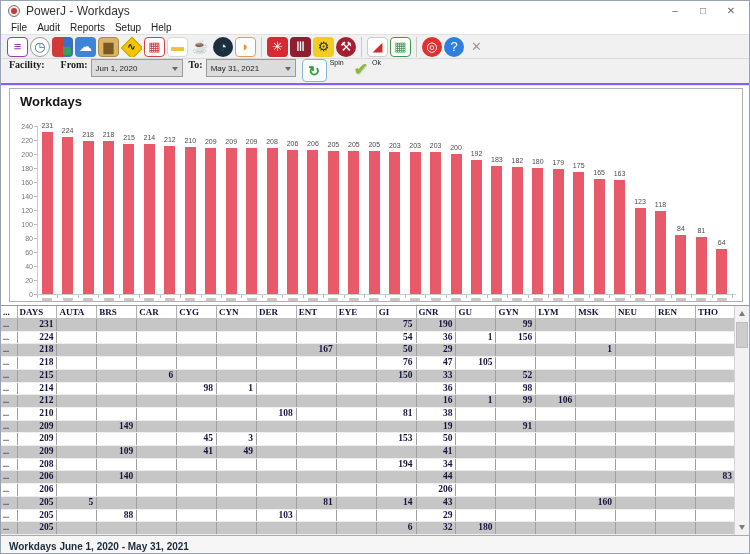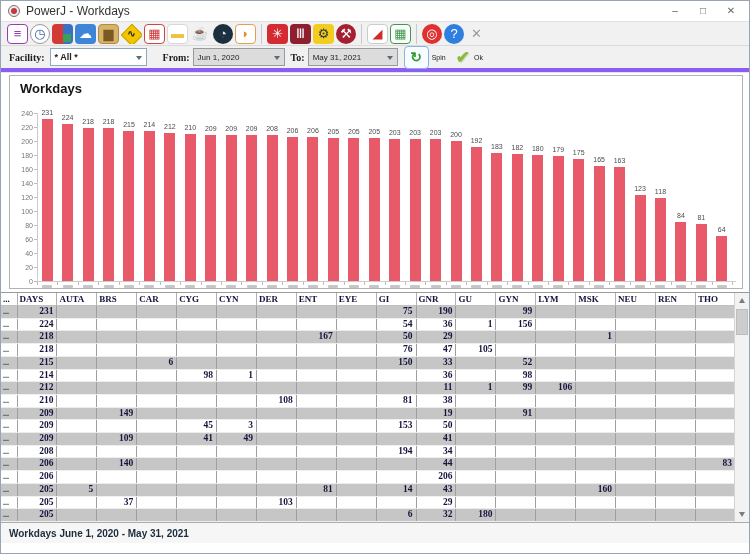--- a/index.html
+++ b/index.html
@@ -23,21 +23,21 @@
   .tb-icon { width:21px; height:20px; margin:0 1px; display:flex; align-items:center; justify-content:center; font-size:13px; line-height:1; border-radius:4px; overflow:hidden; }
   .tb-icon.round { border-radius:50%; width:20px; }
   .tb-icon.diamond { transform:rotate(0); background:transparent !important; border:none !important; position:relative; }
   .tb-icon.diamond:before { content:""; position:absolute; left:3px; top:3px; width:14px; height:14px; background:#f2c500; border:1px solid #caa100; transform:rotate(45deg); }
   .tb-icon.diamond span { position:relative; z-index:1; font-size:10px; font-weight:bold; }
   .tb-icon.tiles { background:linear-gradient(90deg,#d23b35 50%,#3a6fc4 50%); position:relative; }
   .tb-icon.tiles:after { content:""; position:absolute; right:2px; bottom:2px; width:8px; height:8px; background:#37a05a; }
   .tb-sep { width:1px; height:20px; background:#c9c9c9; margin:0 4px; }
 
   
-  .filterbar { height:26px; flex:0 0 26px; background:#f1f1f1; border-bottom:4px solid #8b5cf6; display:flex; align-items:center; }
+  .filterbar { height:26px; flex:0 0 26px; background:#f1f1f1; border-bottom:2px solid #8b5cf6; display:flex; align-items:flex-start; }
   .f-label { font-family:"Liberation Serif",serif; font-weight:bold; font-size:10px; color:#1c1c1c; }
   .combo { height:18px; background:#fff; border:1px solid #8fa8bd; display:flex; align-items:center; position:relative; padding-left:4px; }
   .combo.silver { background:#dcdcdc; border-color:#9a9a9a; }
   .combo .val { font-size:8px; color:#222; }
   .combo .chev { position:absolute; right:4px; top:7px; width:0; height:0; border-left:3px solid transparent; border-right:3px solid transparent; border-top:4px solid #5a6b7a; }
   .combo.facility .val { font-weight:bold; font-size:9px; }
   .spin-btn { width:25px; height:23px; border:1px solid #8ab4d8; border-radius:4px; background:#f8fbff; display:flex; align-items:center; justify-content:center; }
   .spin-glyph { color:#2f9e2f; font-size:14px; font-weight:bold; }
   .small-lbl { font-size:7px; color:#222; }
   .ok-glyph { color:#8cba3c; font-size:17px; font-weight:bold; text-shadow:1px 1px 0 #5a8a2a33; }
@@ -84,20 +84,27 @@
   <div class="titlebar">
     <span class="app-icon"></span>
     <span class="title-text">PowerJ - Workdays</span>
     <span class="win-controls">
         <span class="win-btn">–</span>
         <span class="win-btn">□</span>
         <span class="win-btn">✕</span>
       </span>
   </div>
 
+  <div class="menubar">
+      <span class="menu-item">File</span>
+      <span class="menu-item">Audit</span>
+      <span class="menu-item">Reports</span>
+      <span class="menu-item">Setup</span>
+      <span class="menu-item">Help</span>
+    </div>
 
   <div class="toolbar">
       <span class="tb-icon" style="background: rgb(255, 255, 255); border: 1px solid rgb(155, 59, 176);">
         <span style="color: rgb(155, 59, 176);">≡</span>
       </span>
       <span class="tb-icon round" style="background: rgb(255, 255, 255); border: 1px solid rgb(153, 153, 153);">
         <span style="color: rgb(74, 111, 165);">◷</span>
       </span>
       <span class="tb-icon tiles">
         <span style="color: rgb(255, 255, 255);"></span>
@@ -153,24 +160,20 @@
       <span class="tb-icon round" style="background: rgb(47, 127, 224);">
         <span style="color: rgb(255, 255, 255);">?</span>
       </span>
       <span class="tb-icon" style="background: transparent;">
         <span style="color: rgb(154, 154, 154);">✕</span>
       </span>
     </div>
 
   <div class="filterbar">
     <span class="f-label" style="margin-left:8px">Facility:</span>
-    <span class="combo facility" style="width:97px; margin-left:5px">
-      <span class="val">* All *</span>
-      <span class="chev"></span>
-    </span>
     <span class="f-label" style="margin-left:16px">From:</span>
     <span class="combo silver" style="width:92px; margin-left:3px">
       <span class="val">Jun 1, 2020</span>
       <span class="chev"></span>
     </span>
     <span class="f-label" style="margin-left:6px">To:</span>
     <span class="combo silver" style="width:90px; margin-left:3px">
       <span class="val">May 31, 2021</span>
       <span class="chev"></span>
     </span>
@@ -533,21 +536,21 @@
             <td>212</td>
             <td></td>
             <td></td>
             <td></td>
             <td></td>
             <td></td>
             <td></td>
             <td></td>
             <td></td>
             <td></td>
-            <td>11</td>
+            <td>16</td>
             <td>1</td>
             <td>99</td>
             <td>106</td>
             <td></td>
             <td></td>
             <td></td>
             <td></td>
           </tr>
           <tr class="white">
             <td class="marker">...</td>
@@ -714,21 +717,21 @@
             <td></td>
             <td>160</td>
             <td></td>
             <td></td>
             <td></td>
           </tr>
           <tr class="white">
             <td class="marker">...</td>
             <td>205</td>
             <td></td>
-            <td>37</td>
+            <td>88</td>
             <td></td>
             <td></td>
             <td></td>
             <td>103</td>
             <td></td>
             <td></td>
             <td></td>
             <td>29</td>
             <td></td>
             <td></td>

